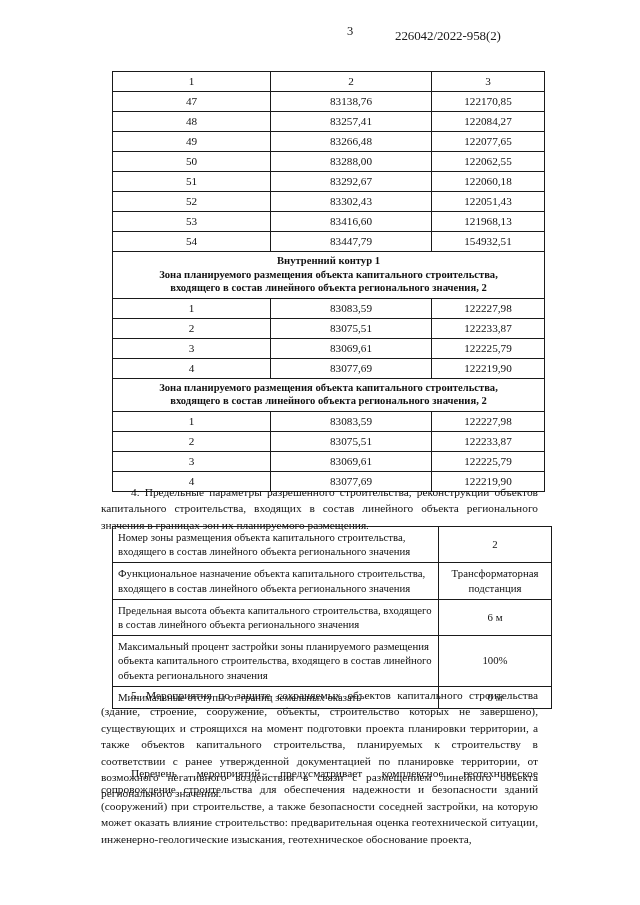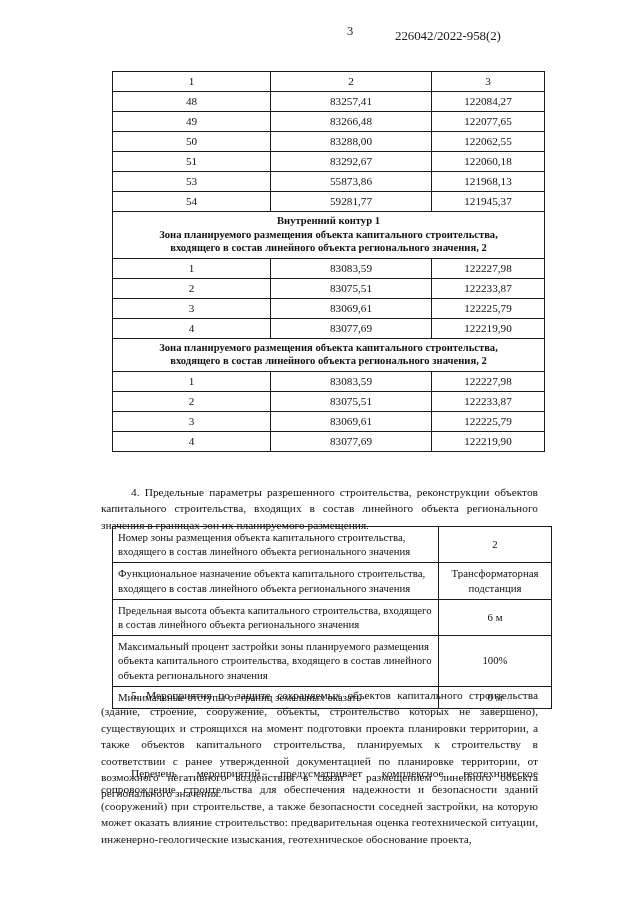--- a/index.html
+++ b/index.html
@@ -144,48 +144,58 @@
 
   <table class="coord-table">
     <tbody>
       <tr class="hdr">
         <td class="c1">1</td>
         <td class="c2">2</td>
         <td class="c3">3</td>
       </tr>
 
       <tr>
+        <td class="c1">47</td>
+        <td class="c2">83138,76</td>
+        <td class="c3">122170,85</td>
+      </tr>
+      <tr>
         <td class="c1">48</td>
         <td class="c2">83257,41</td>
         <td class="c3">122084,27</td>
       </tr>
       <tr>
         <td class="c1">49</td>
         <td class="c2">83266,48</td>
         <td class="c3">122077,65</td>
       </tr>
       <tr>
         <td class="c1">50</td>
         <td class="c2">83288,00</td>
         <td class="c3">122062,55</td>
       </tr>
       <tr>
         <td class="c1">51</td>
         <td class="c2">83292,67</td>
         <td class="c3">122060,18</td>
       </tr>
       <tr>
+        <td class="c1">52</td>
+        <td class="c2">83302,43</td>
+        <td class="c3">122051,43</td>
+      </tr>
+      <tr>
         <td class="c1">53</td>
-        <td class="c2">55873,86</td>
+        <td class="c2">83416,60</td>
         <td class="c3">121968,13</td>
       </tr>
       <tr>
         <td class="c1">54</td>
-        <td class="c2">59281,77</td>
-        <td class="c3">121945,37</td>
+        <td class="c2">83447,79</td>
+        <td class="c3">154932,51</td>
       </tr>
 
       <tr class="section-row">
         <td colspan="3">
           <span class="sub">Внутренний контур 1</span>
           <span class="sub">Зона планируемого размещения объекта капитального строительства,</span>
           <span class="sub ital">входящего в состав линейного объекта регионального значения, 2</span>
         </td>
       </tr>
 

